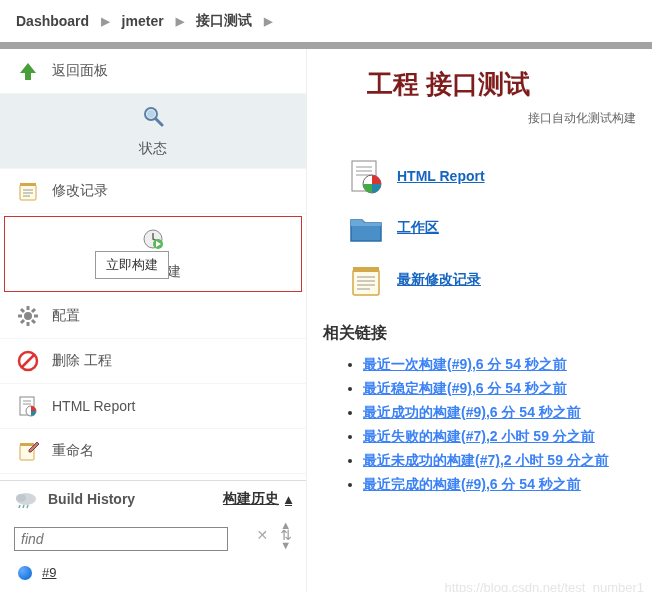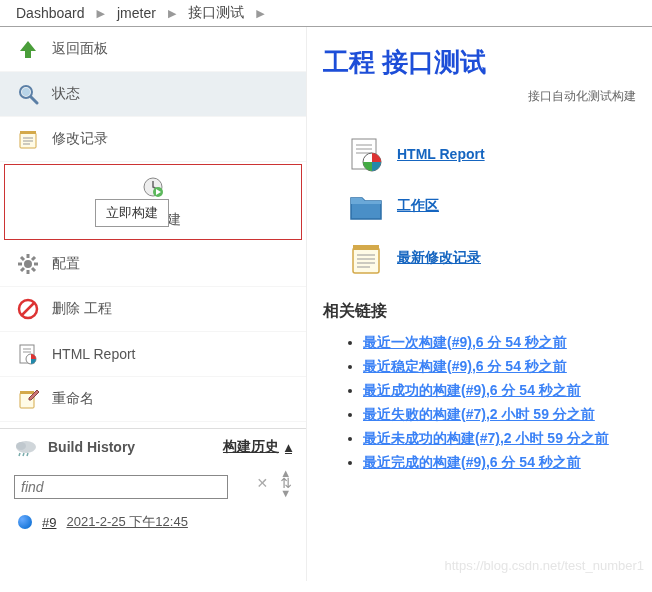--- a/index.html
+++ b/index.html
@@ -1,44 +1,44 @@
 <!DOCTYPE html>
 <html><head>
 <meta charset="utf-8">
 <style>
 * { margin: 0; padding: 0; box-sizing: border-box; }
 body { font-family: Arial, "Microsoft YaHei", sans-serif; font-size: 14px; color: #333; background: #fff; width: 652px; height: 592px; overflow: hidden; }
-.breadcrumb { padding: 4px 16px; border-bottom: 1px solid #a3a3a3; display: flex; align-items: center; gap: 12px; font-weight: normal; color: #444; }
+.breadcrumb { padding: 12px 16px; border-bottom: 7px solid #a3a3a3; display: flex; align-items: center; gap: 12px; font-weight: bold; color: #444; }
 .breadcrumb .sep { color: #999; font-size: 11px; }
 .breadcrumb a { text-decoration: none; color: #444; cursor: pointer; }
 .container { display: flex; height: calc(100% - 38px); }
 .sidebar { width: 307px; border-right: 1px solid #eee; display: flex; flex-direction: column; }
 .nav { list-style: none; }
 .nav-item { display: flex; align-items: center; padding: 10px 16px; cursor: pointer; gap: 12px; border-bottom: 1px solid #f5f5f5; position: relative; }
-.nav-item.active { background: #eaeff2; }
+.nav-item.active { background: #eaeff2; flex-direction: column; }
 .nav-item.boxed { border: 1px solid #c33; margin: 2px 4px; flex-direction: column; }
 .nav-item .icon { width: 24px; height: 24px; display: inline-flex; align-items: center; justify-content: center; }
 .nav-item .label { color: #555; }
 .tooltip { position: absolute; top: 34px; left: 90px; background: #fff; border: 1px solid #999; padding: 4px 10px; font-size: 13px; color: #333; z-index: 10; }
 .build-history { border-top: 1px solid #ddd; padding: 8px 14px; margin-top: 6px; }
 .bh-header { display: flex; align-items: center; gap: 10px; font-weight: bold; color: #555; justify-content: space-between; }
 .bh-header .left { display: flex; align-items: center; gap: 10px; }
 .bh-header .right { display: flex; align-items: center; gap: 6px; color: #333; }
 .bh-header .right span { text-decoration: underline; }
 .search-row { display: flex; align-items: center; gap: 6px; margin-top: 10px; }
 .search-box { flex: 1; border: 1px solid #888; padding: 3px 24px 3px 6px; font-size: 14px; color: #888; font-style: italic; position: relative; margin-top: 8px; }
 .search-wrap { flex: 1; position: relative; }
 .search-clear { position: absolute; right: 6px; top: 50%; transform: translateY(-50%); color: #aaa; font-style: normal; }
 .arrows { display: flex; flex-direction: column; color: #999; font-size: 11px; line-height: 10px; }
 .build-row { display: flex; align-items: center; gap: 10px; padding: 8px 4px; margin-top: 6px; }
 .build-ball { width: 14px; height: 14px; border-radius: 50%; background: radial-gradient(circle at 30% 30%, #6af, #06c); }
 .build-row a { color: #555; text-decoration: underline; font-size: 13px; }
 .build-row .num { color: #333; text-decoration: underline; }
 .main { flex: 1; padding: 18px 16px 0 16px; position: relative; }
-.main h1 { font-size: 26px; font-weight: bold; color: #1d4ed8; margin-bottom: 8px; }
+.main h1 { font-size: 26px; font-weight: bold; color: #7f1d1d; margin-bottom: 8px; margin-left: 44px; }
 .main .sub { color: #666; font-size: 12px; margin-bottom: 30px; text-align: right; }
 .res-list { list-style: none; margin: 0 0 24px 24px; }
 .res-list li { display: flex; align-items: center; gap: 12px; margin-bottom: 14px; cursor: pointer; }
 .res-list .icon { width: 38px; height: 38px; display: inline-flex; align-items: center; justify-content: center; }
 .res-list .label { color: #1565c0; font-weight: bold; text-decoration: underline; font-size: 14px; }
 .main h2 { font-size: 16px; font-weight: bold; margin: 18px 0 12px 0; color: #333; }
 .links { list-style: disc; margin-left: 40px; }
 .links li { margin-bottom: 6px; }
 .links a { color: #3b82f6; font-weight: bold; text-decoration: underline; font-size: 14px; cursor: pointer; }
 .watermark { position: absolute; bottom: 8px; right: 8px; color: #e5e5e5; font-size: 13px; }
@@ -179,21 +179,20 @@
         </div>
         <div class="arrows">
           <span>▲</span>
           <span style="font-size:14px">⇅</span>
           <span>▼</span>
         </div>
       </div>
       <div class="build-row">
         <span class="build-ball"></span>
         <a class="num">#9</a>
-        <a>2021-2-25 下午12:45</a>
       </div>
     </div>
   </div>
 
   <div class="main">
     <h1>工程 接口测试</h1>
     <div class="sub">接口自动化测试构建</div>
 
     <ul class="res-list">
       <li>

